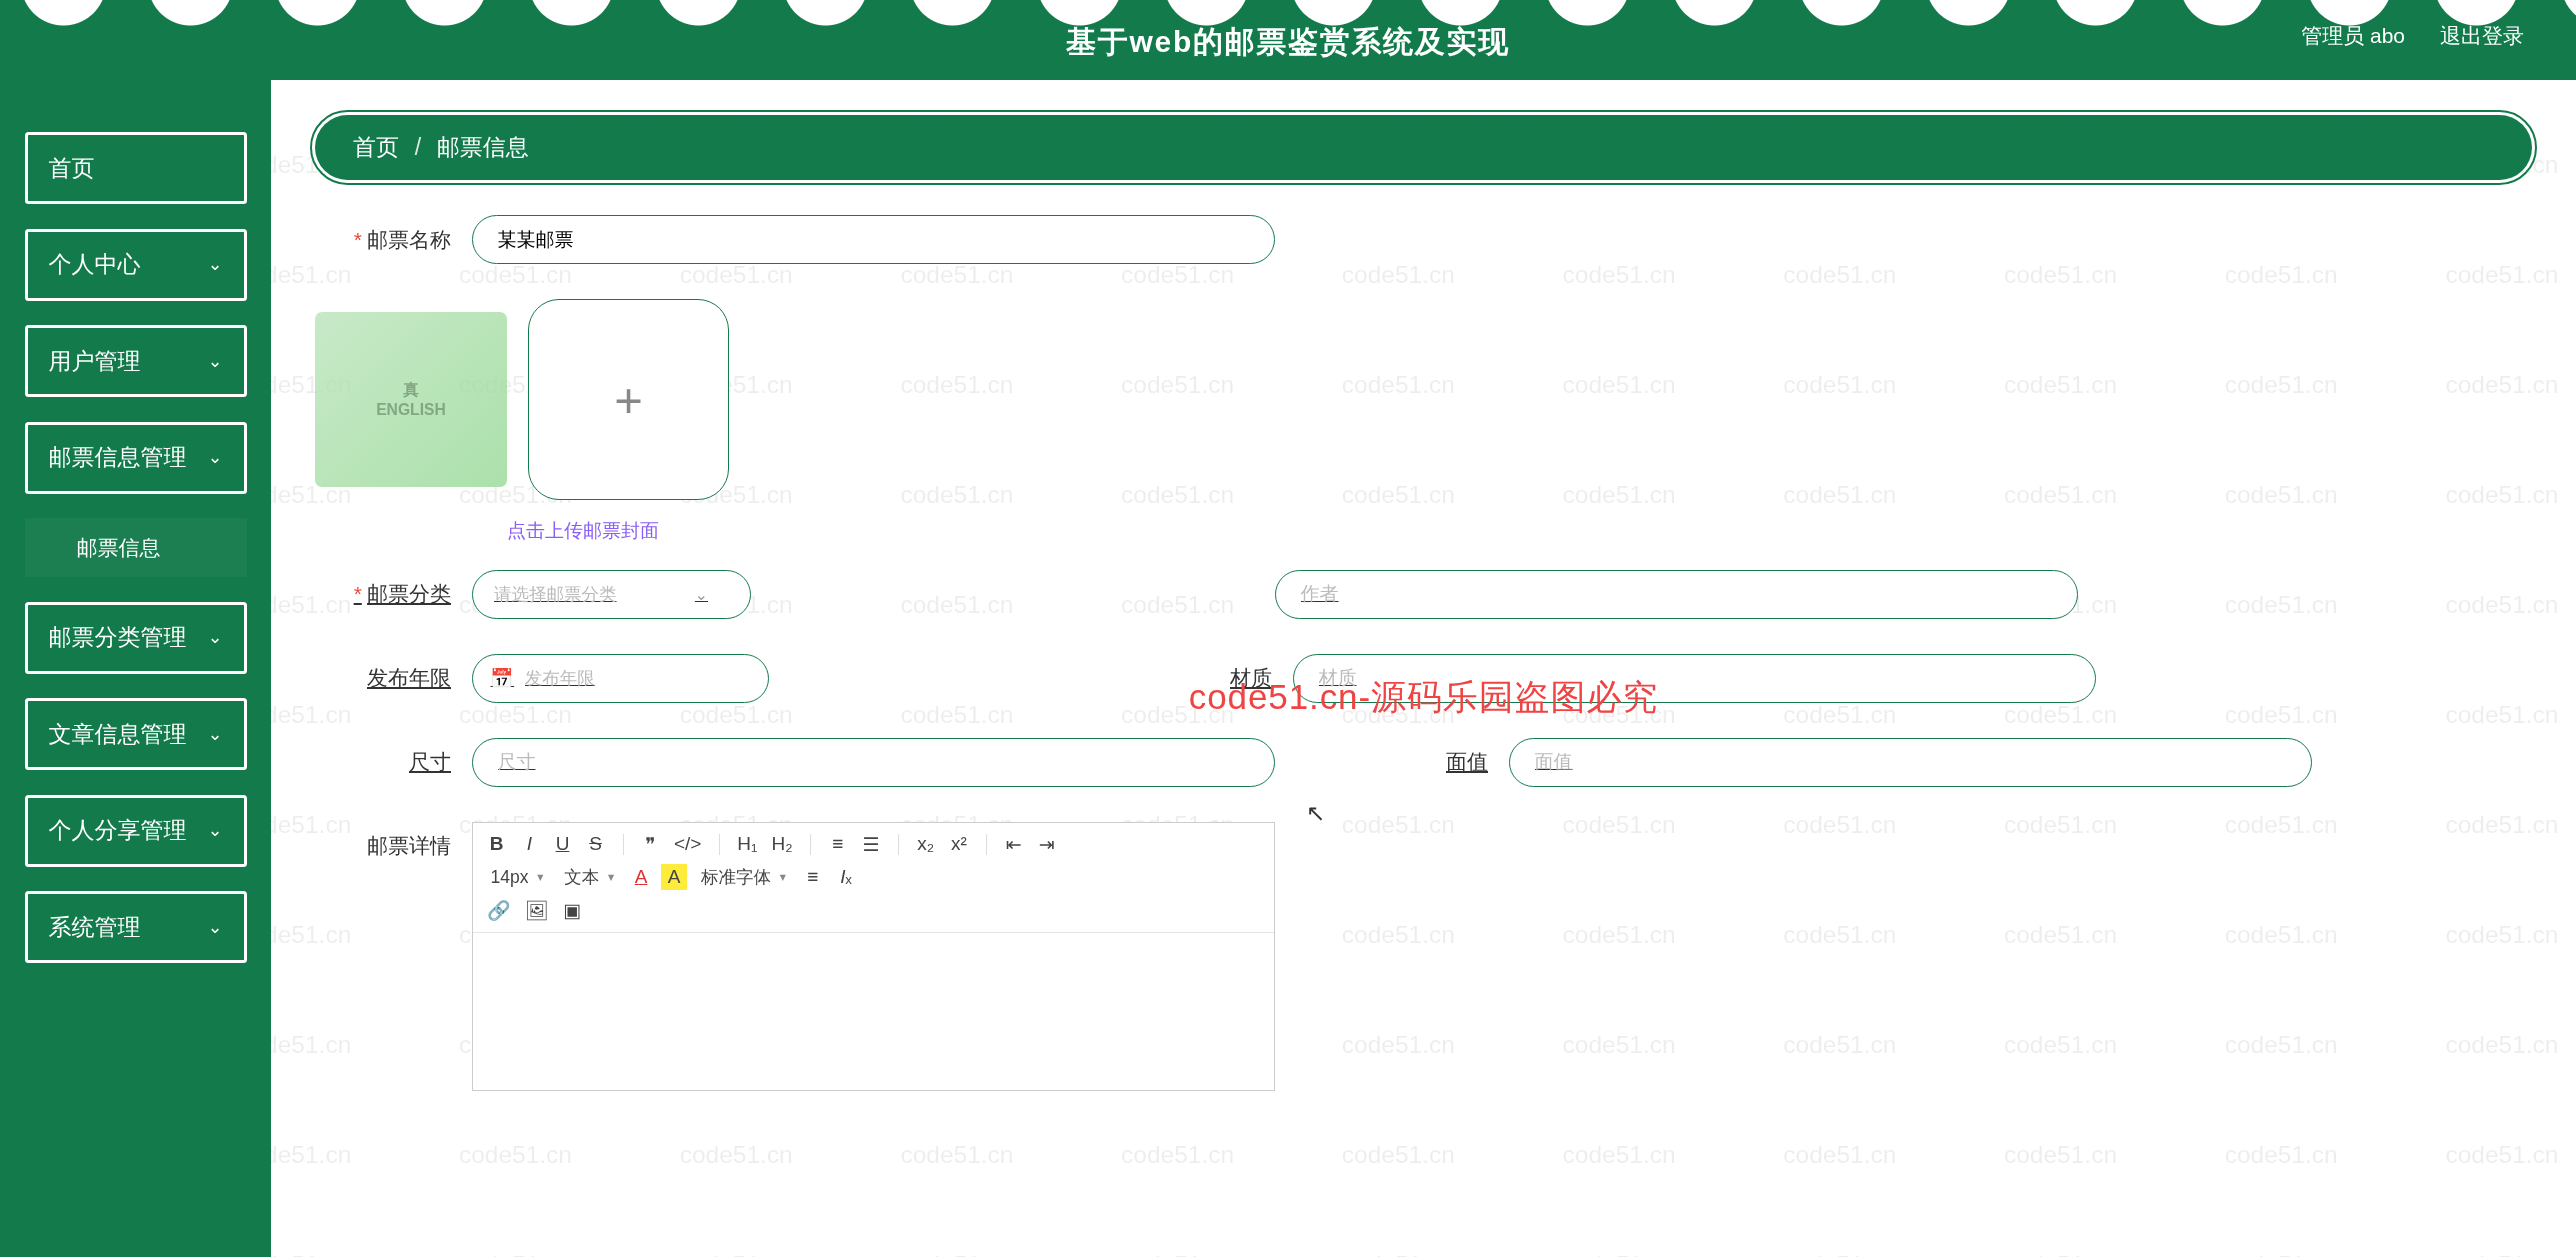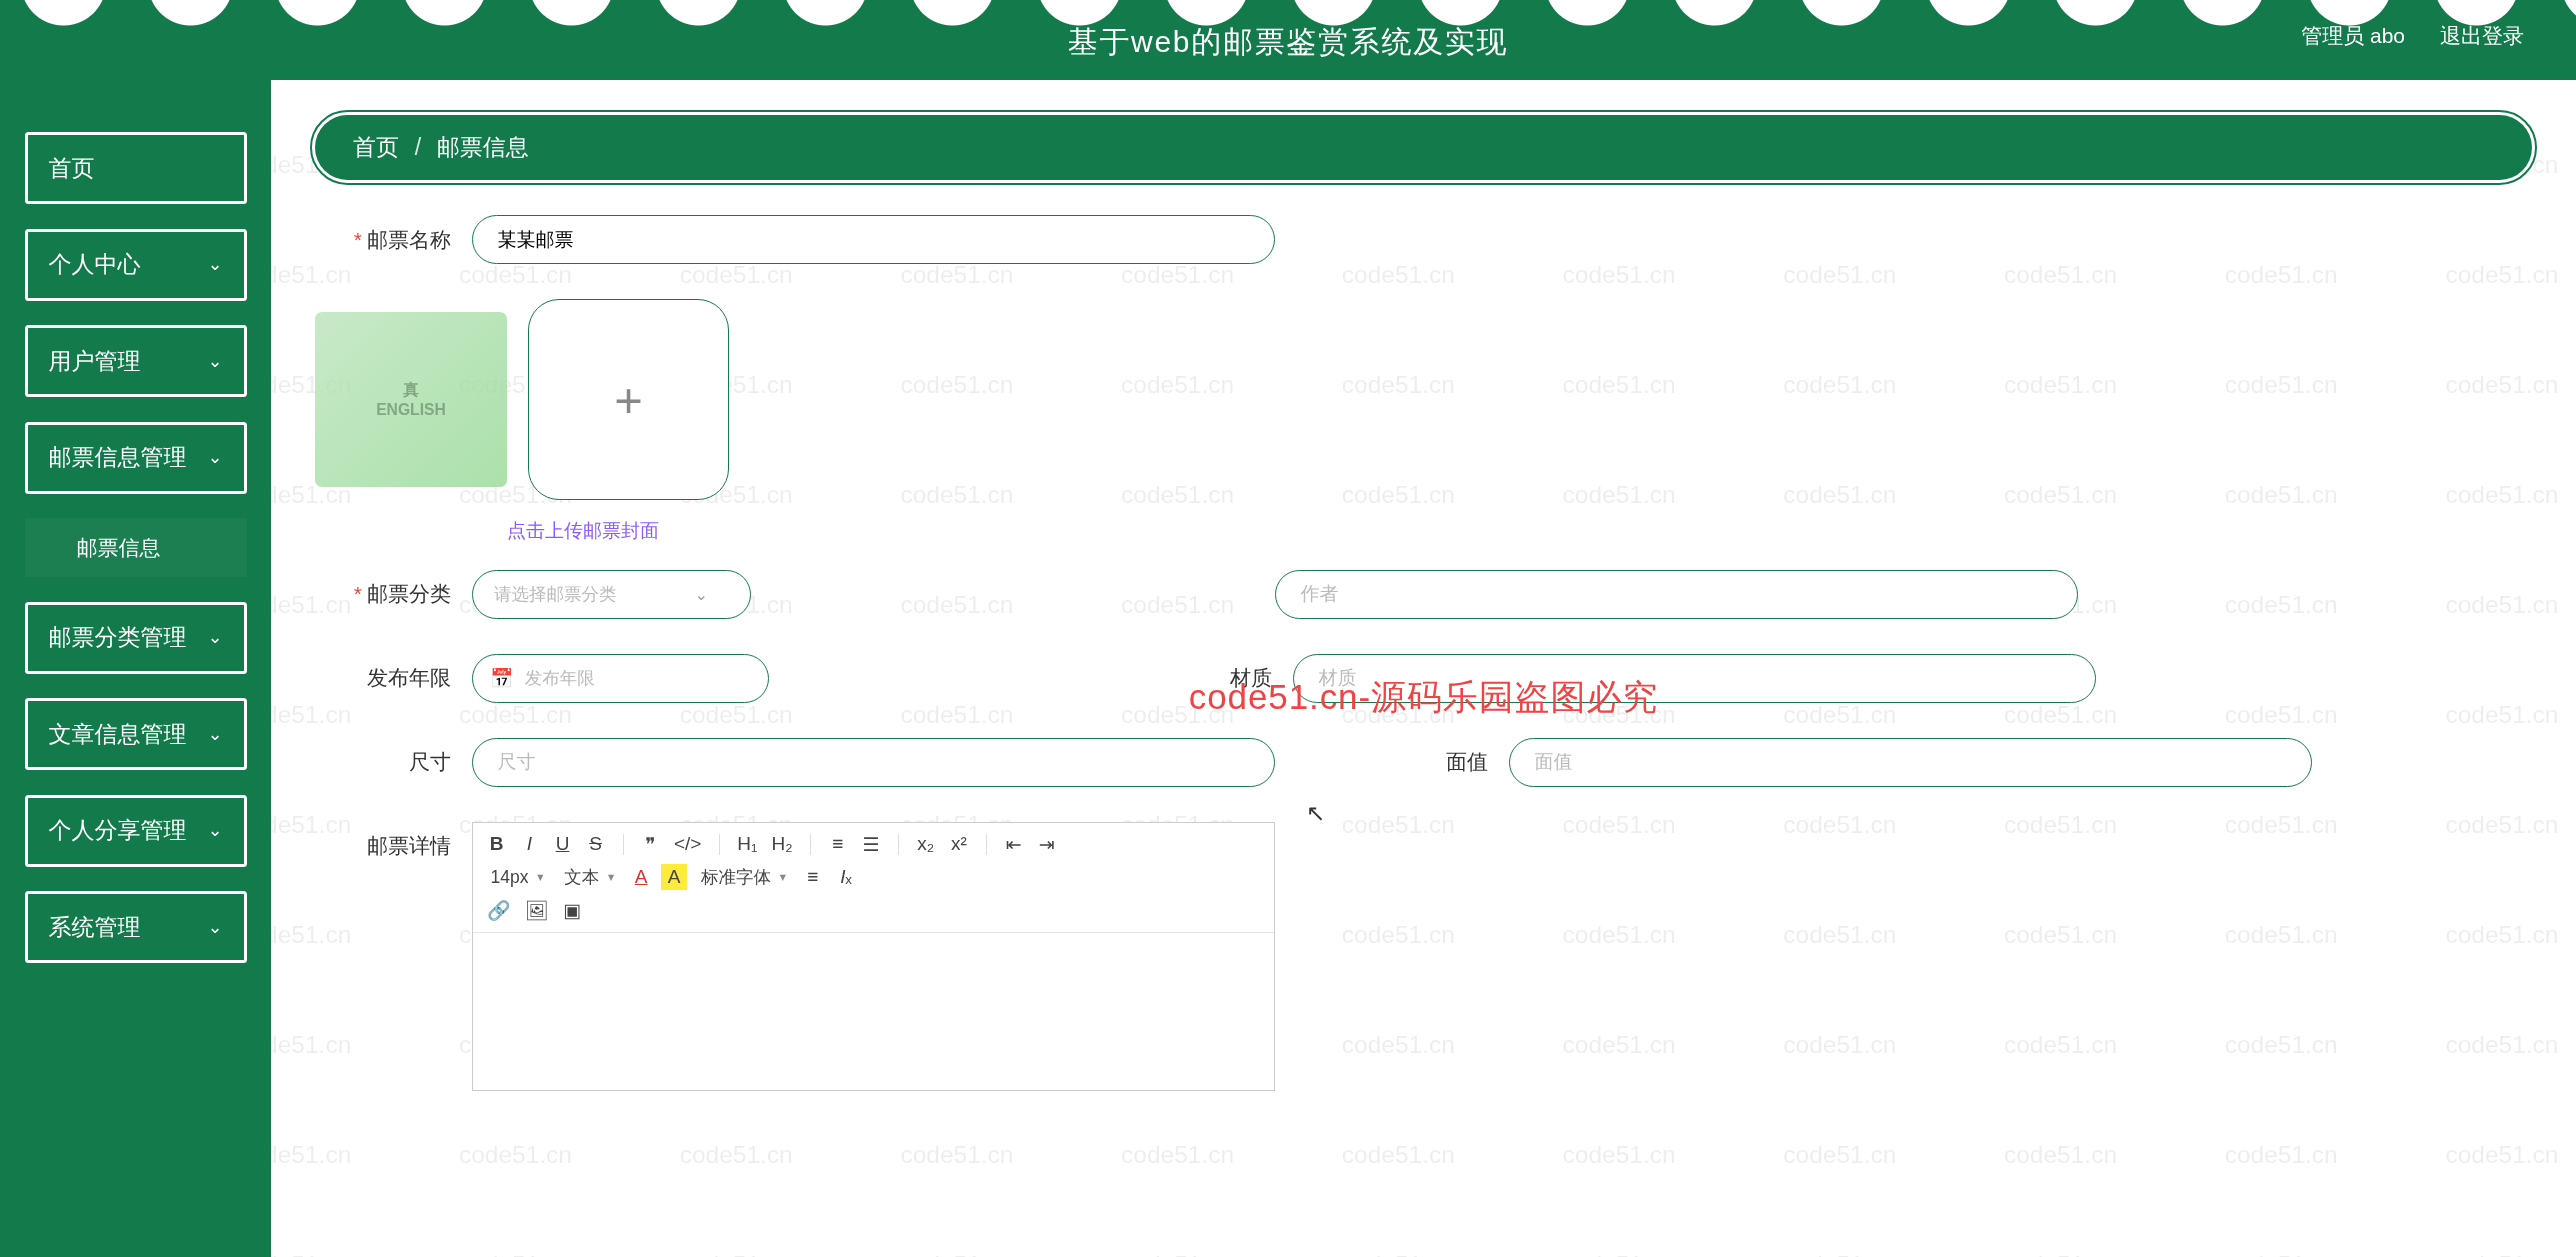--- a/index.html
+++ b/index.html
@@ -56,21 +56,21 @@
 .scallop-inner {
   width: 100%;
   display: flex;
   align-items: center;
   justify-content: center;
   position: relative;
   padding-bottom: 17.5px;
 }
 .app-title {
   font-size: 30px;
-  font-weight: normal;
+  font-weight: bold;
   letter-spacing: 1.7px;
 }
 .header-right {
   position: absolute;
   right: 52px;
   bottom: 30px;
   display: flex;
   gap: 35px;
   font-size: 21px;
 }
@@ -160,21 +160,21 @@
   padding: 0 24.5px;
   font-size: 19px;
   outline: none;
   background: #fff;
 }
 .input::placeholder { color: #bbb; }
 .input-md { width: 803px; }
 .input-lg { width: 803px; }
 
 .row-split { display: flex; align-items: center; }
-.row-split .col { display: flex; align-items: center; }
+.row-split .col { display: flex; align-items: center; text-decoration: underline; }
 .row-split .col + .col { margin-left: 367px; }
 
 
 .upload-row { display: flex; align-items: flex-start; margin-bottom: 8.7px; }
 .upload-row .form-label { padding-top: 79px; }
 .upload-imgs { display: flex; gap: 21px; align-items: center; }
 .thumb {
   width: 192px; height: 175px;
   background: linear-gradient(135deg,#b6e2b6,#8fd68f);
   border-radius: 7px;

